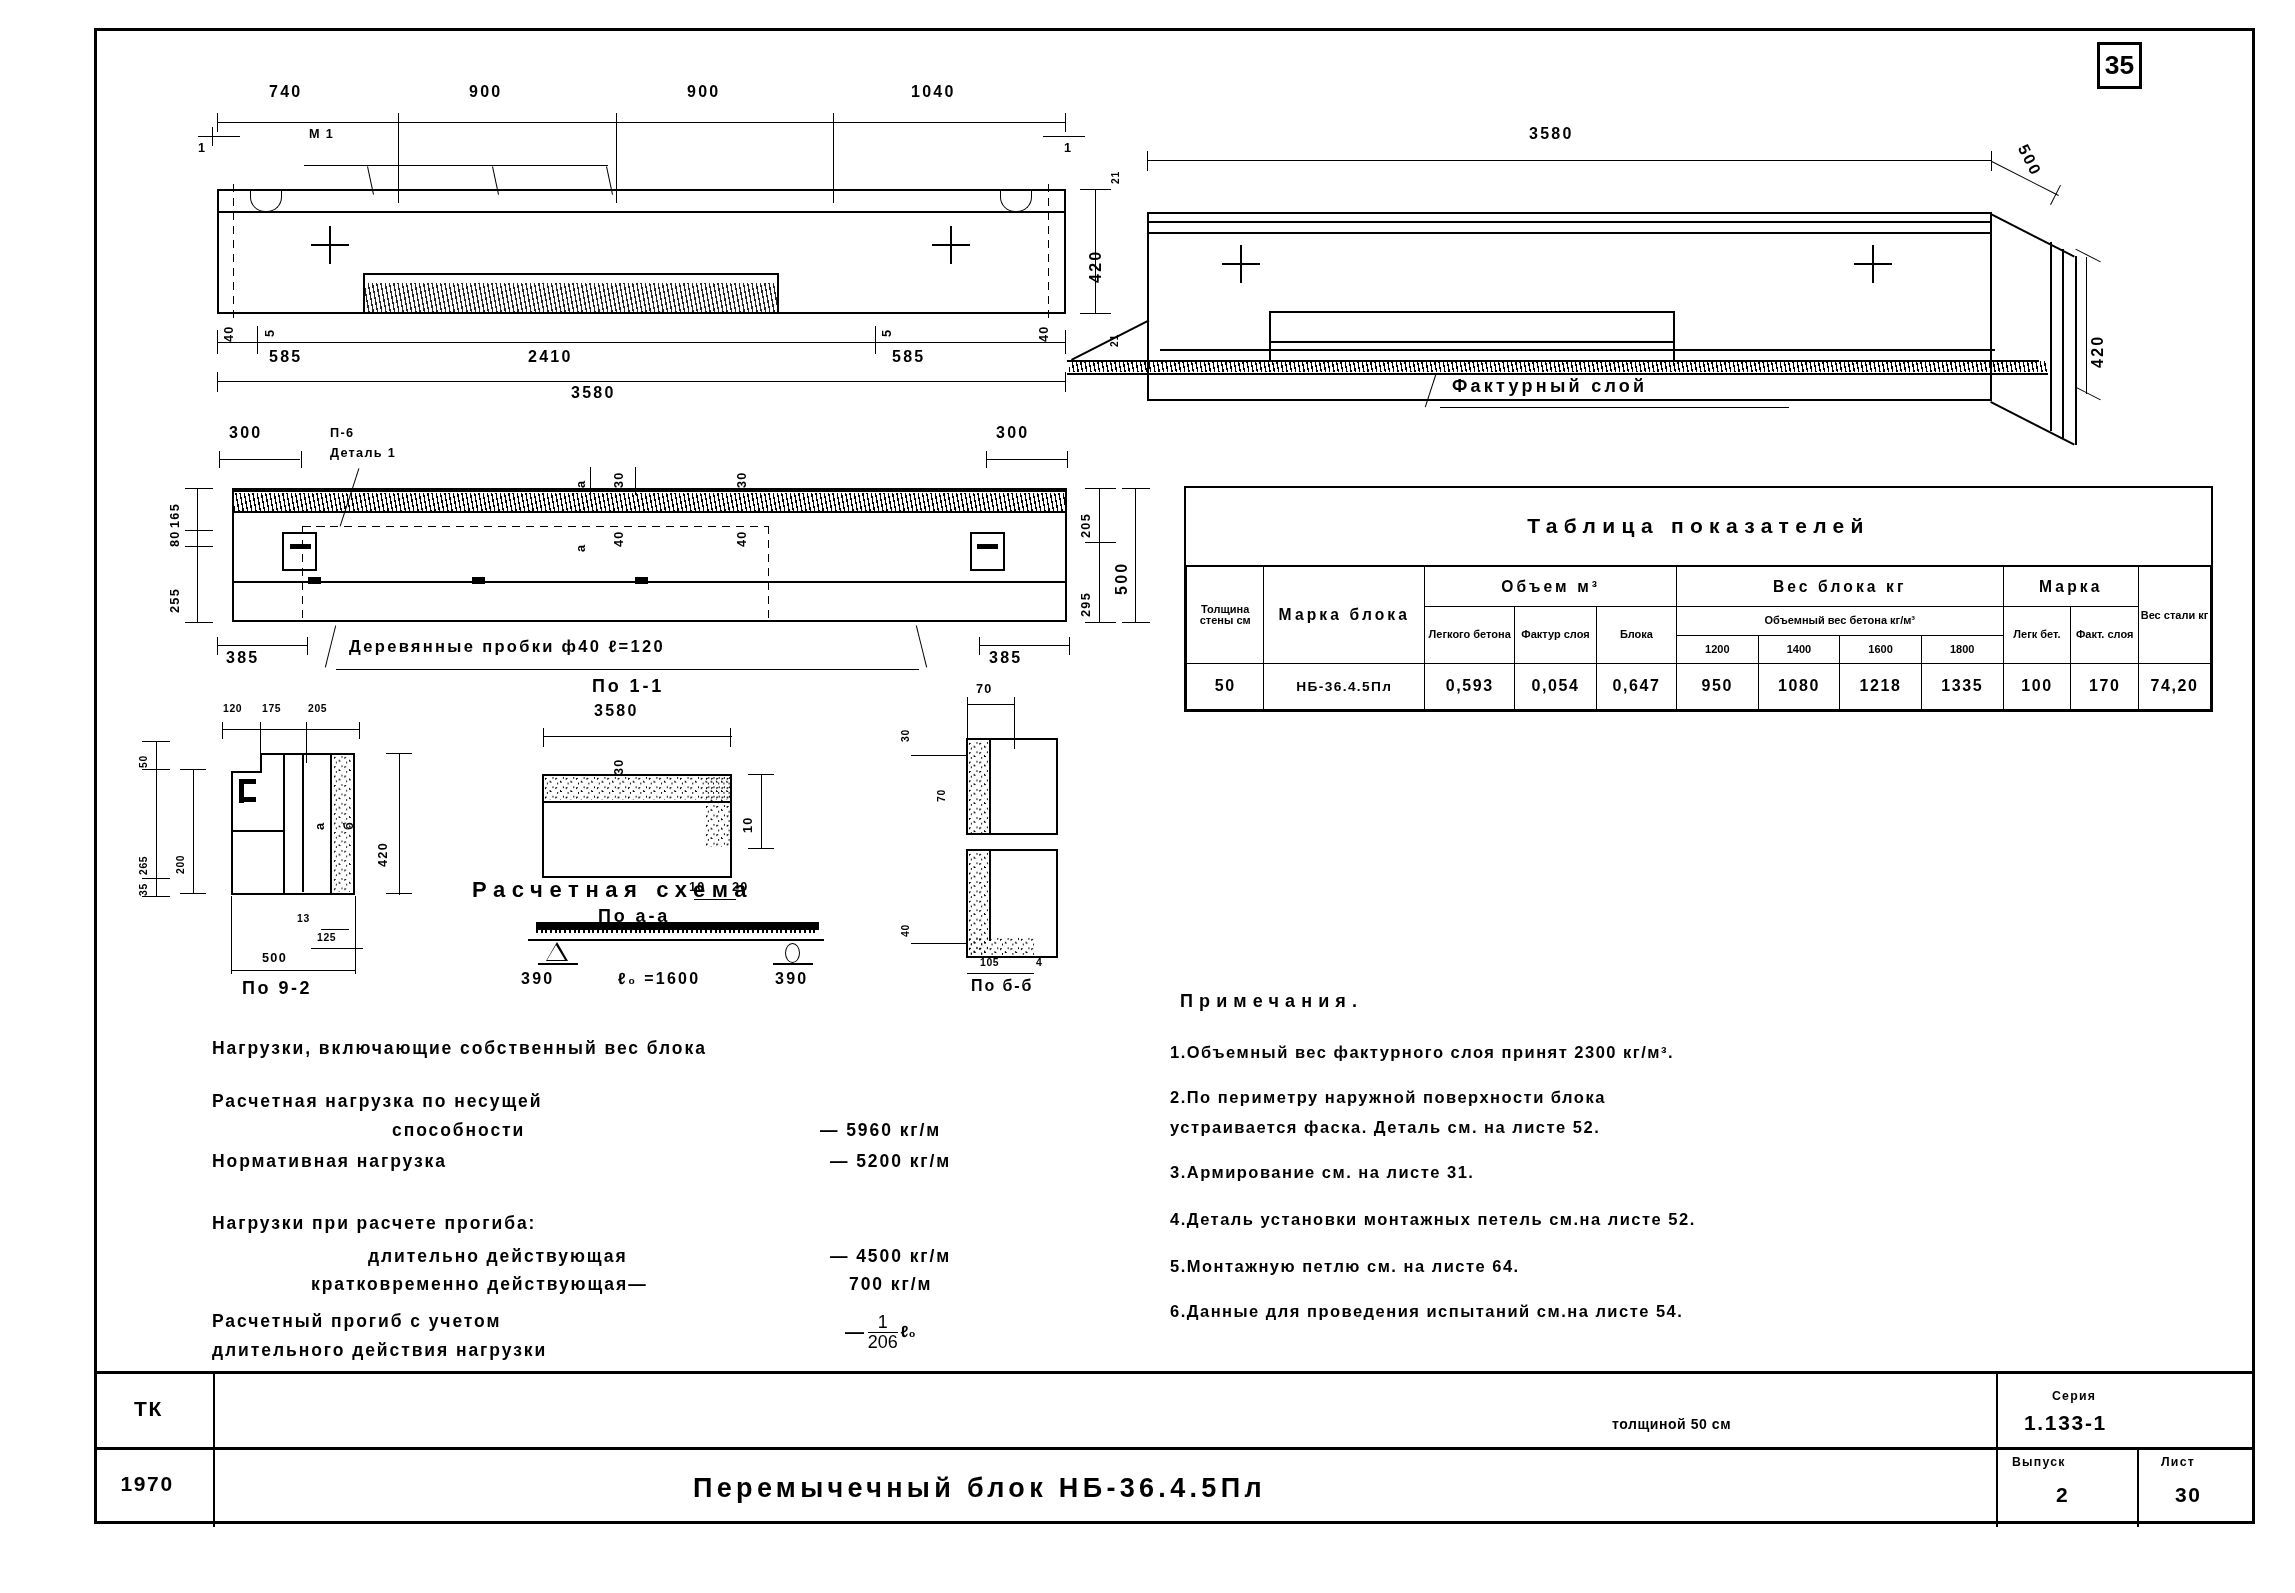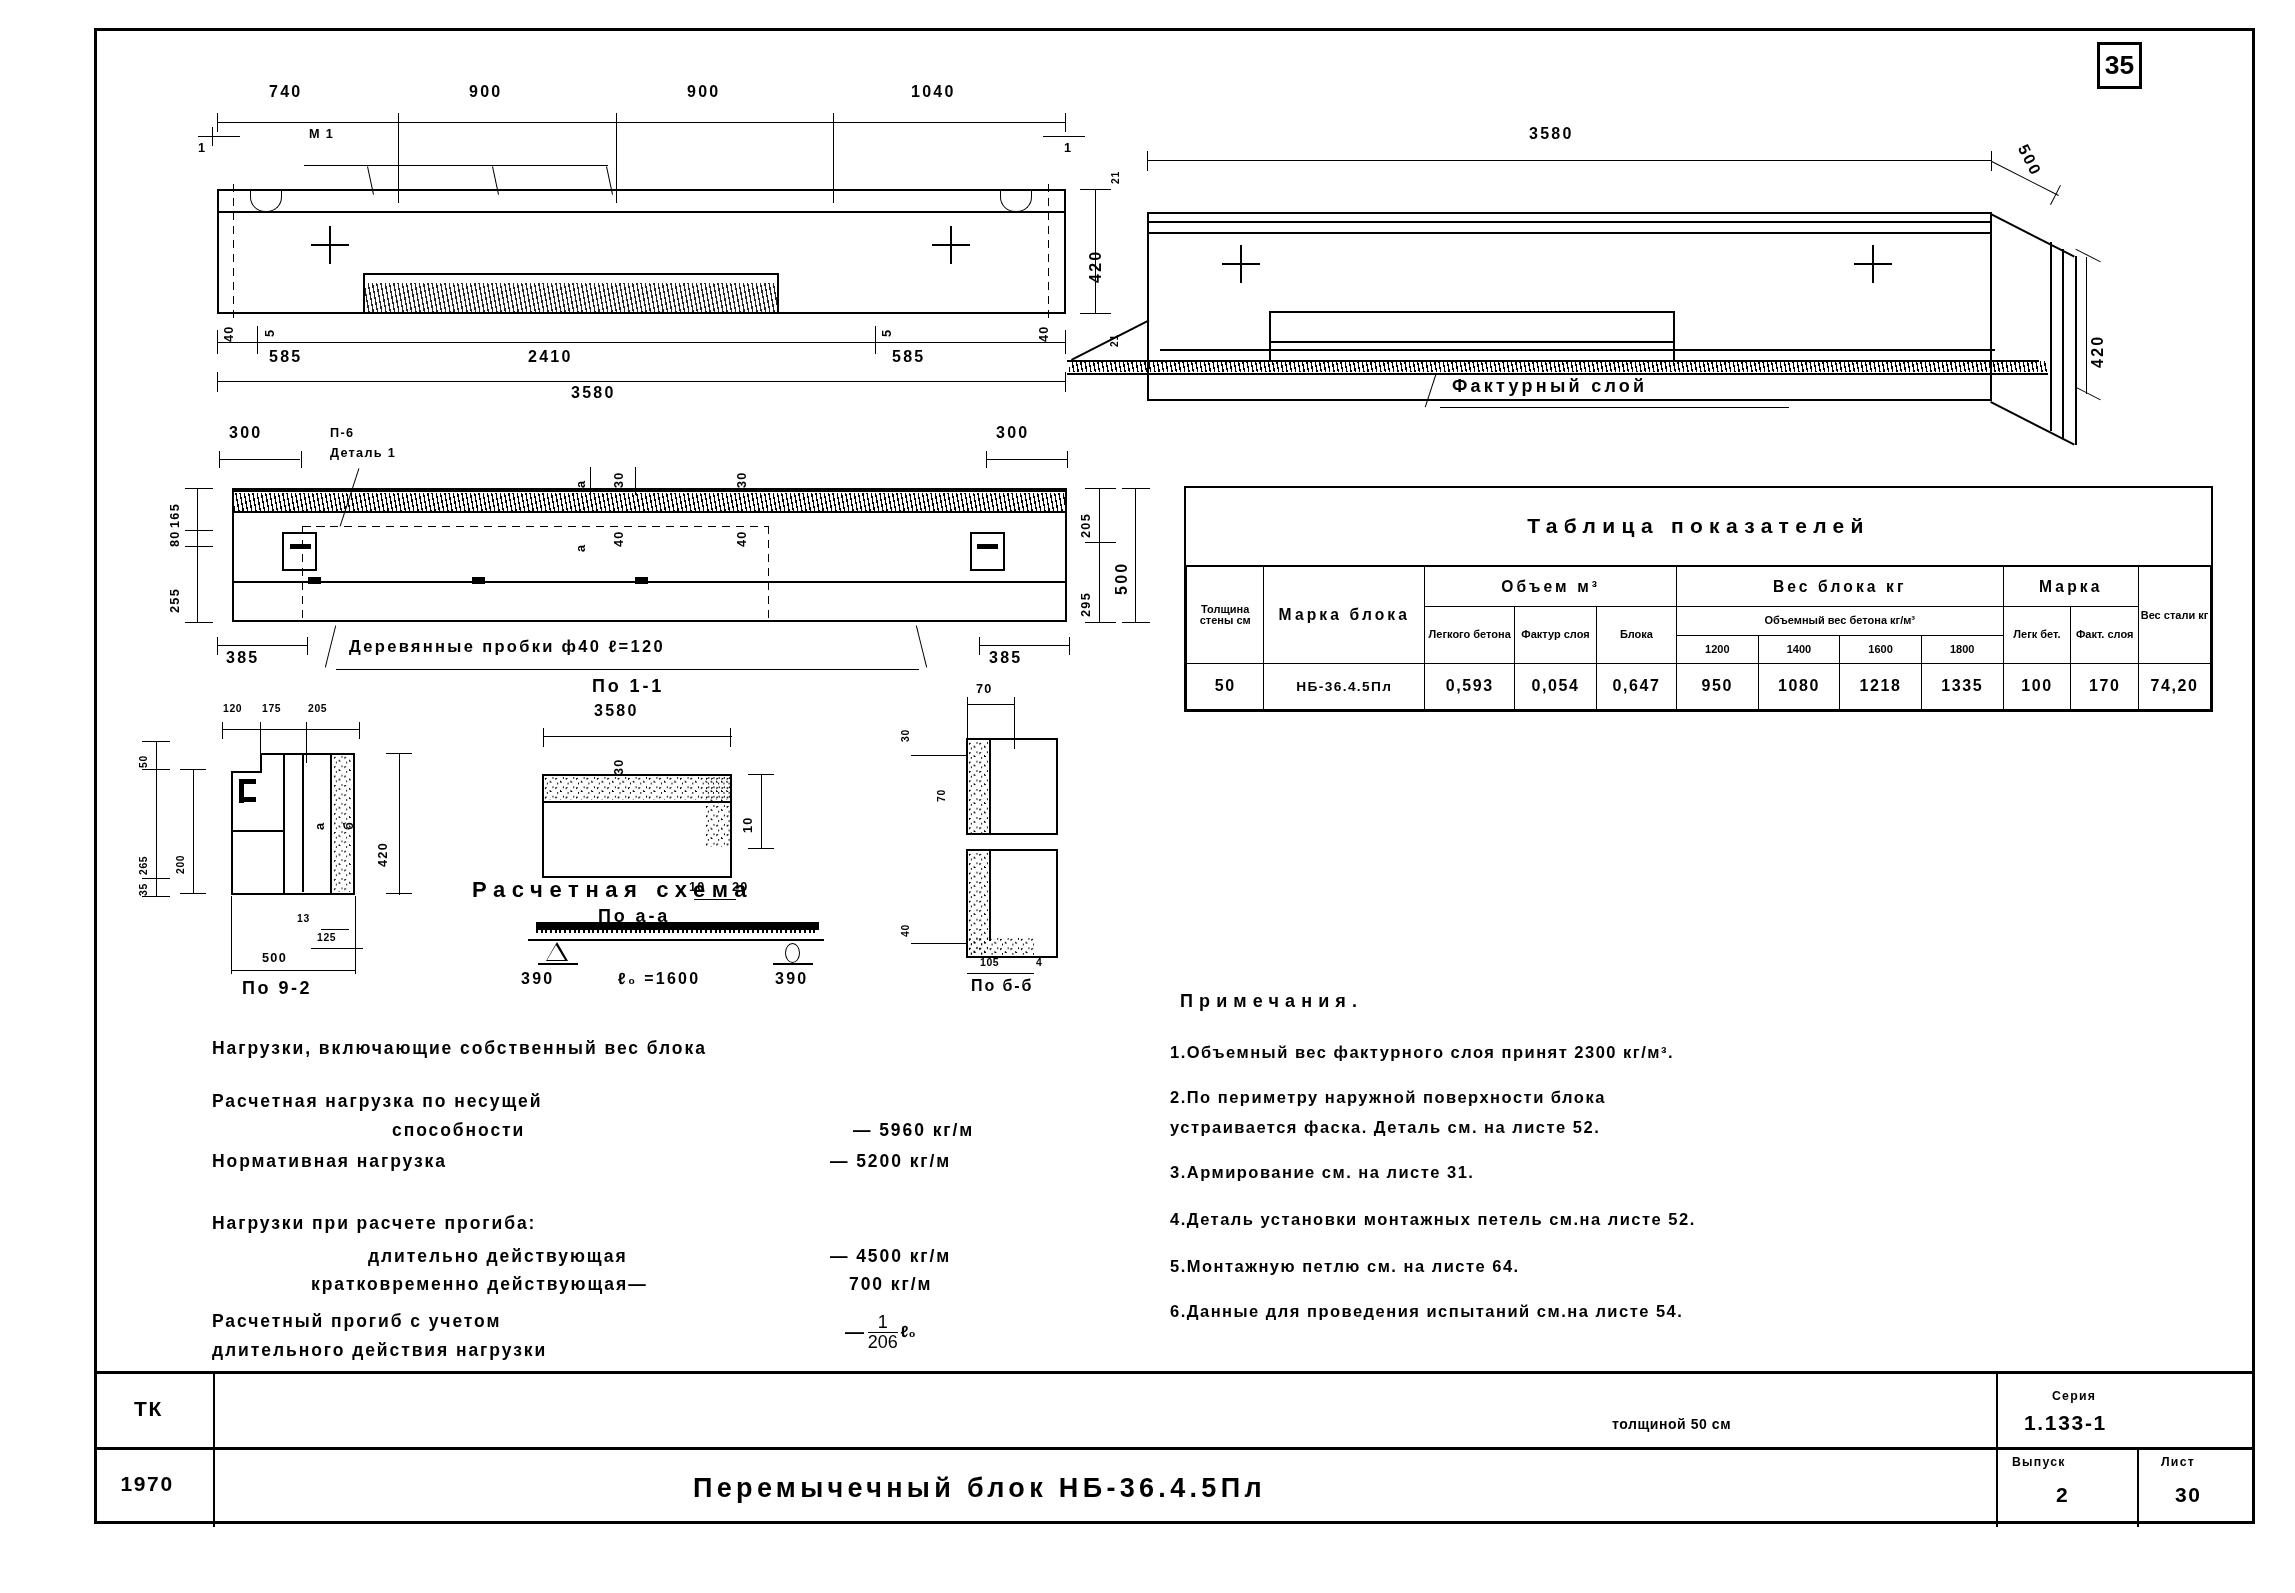--- a/index.html
+++ b/index.html
@@ -435,21 +435,21 @@
   <span class="txt dim" style="left:521px;top:971px;">390</span>
   <span class="txt dim" style="left:618px;top:971px;">ℓ₀ =1600</span>
   <span class="txt dim" style="left:775px;top:971px;">390</span>
 </div>
 
 <div>
   <div class="blockTxt loadLine" style="left:212px;top:1038px;">Нагрузки, включающие  собственный вес блока</div>
 
   <div class="blockTxt loadLine" style="left:212px;top:1091px;">Расчетная нагрузка по несущей</div>
   <div class="blockTxt loadLine" style="left:392px;top:1120px;">способности</div>
-  <div class="blockTxt loadLine" style="left:853px;top:1120px;">— 5960 кг/м</div>
+  <div class="blockTxt loadLine" style="left:820px;top:1120px;">— 5960 кг/м</div>
 
   <div class="blockTxt loadLine" style="left:212px;top:1151px;">Нормативная нагрузка</div>
   <div class="blockTxt loadLine" style="left:830px;top:1151px;">— 5200 кг/м</div>
 
   <div class="blockTxt loadLine" style="left:212px;top:1213px;">Нагрузки при расчете прогиба:</div>
   <div class="blockTxt loadLine" style="left:368px;top:1246px;">длительно  действующая</div>
   <div class="blockTxt loadLine" style="left:830px;top:1246px;">— 4500 кг/м</div>
   <div class="blockTxt loadLine" style="left:311px;top:1274px;">кратковременно действующая—</div>
   <div class="blockTxt loadLine" style="left:849px;top:1274px;">700 кг/м</div>
 

